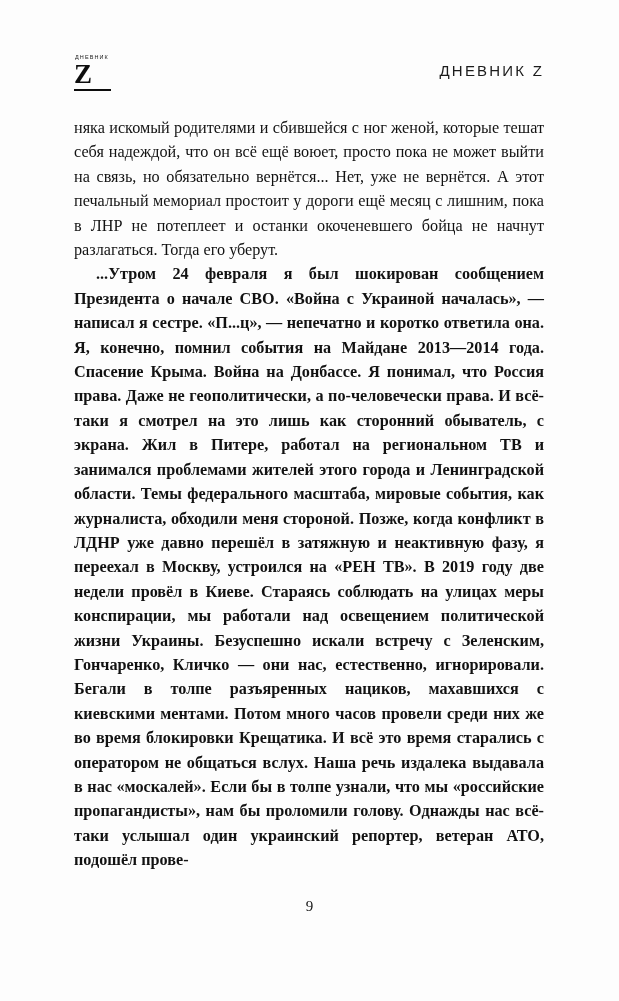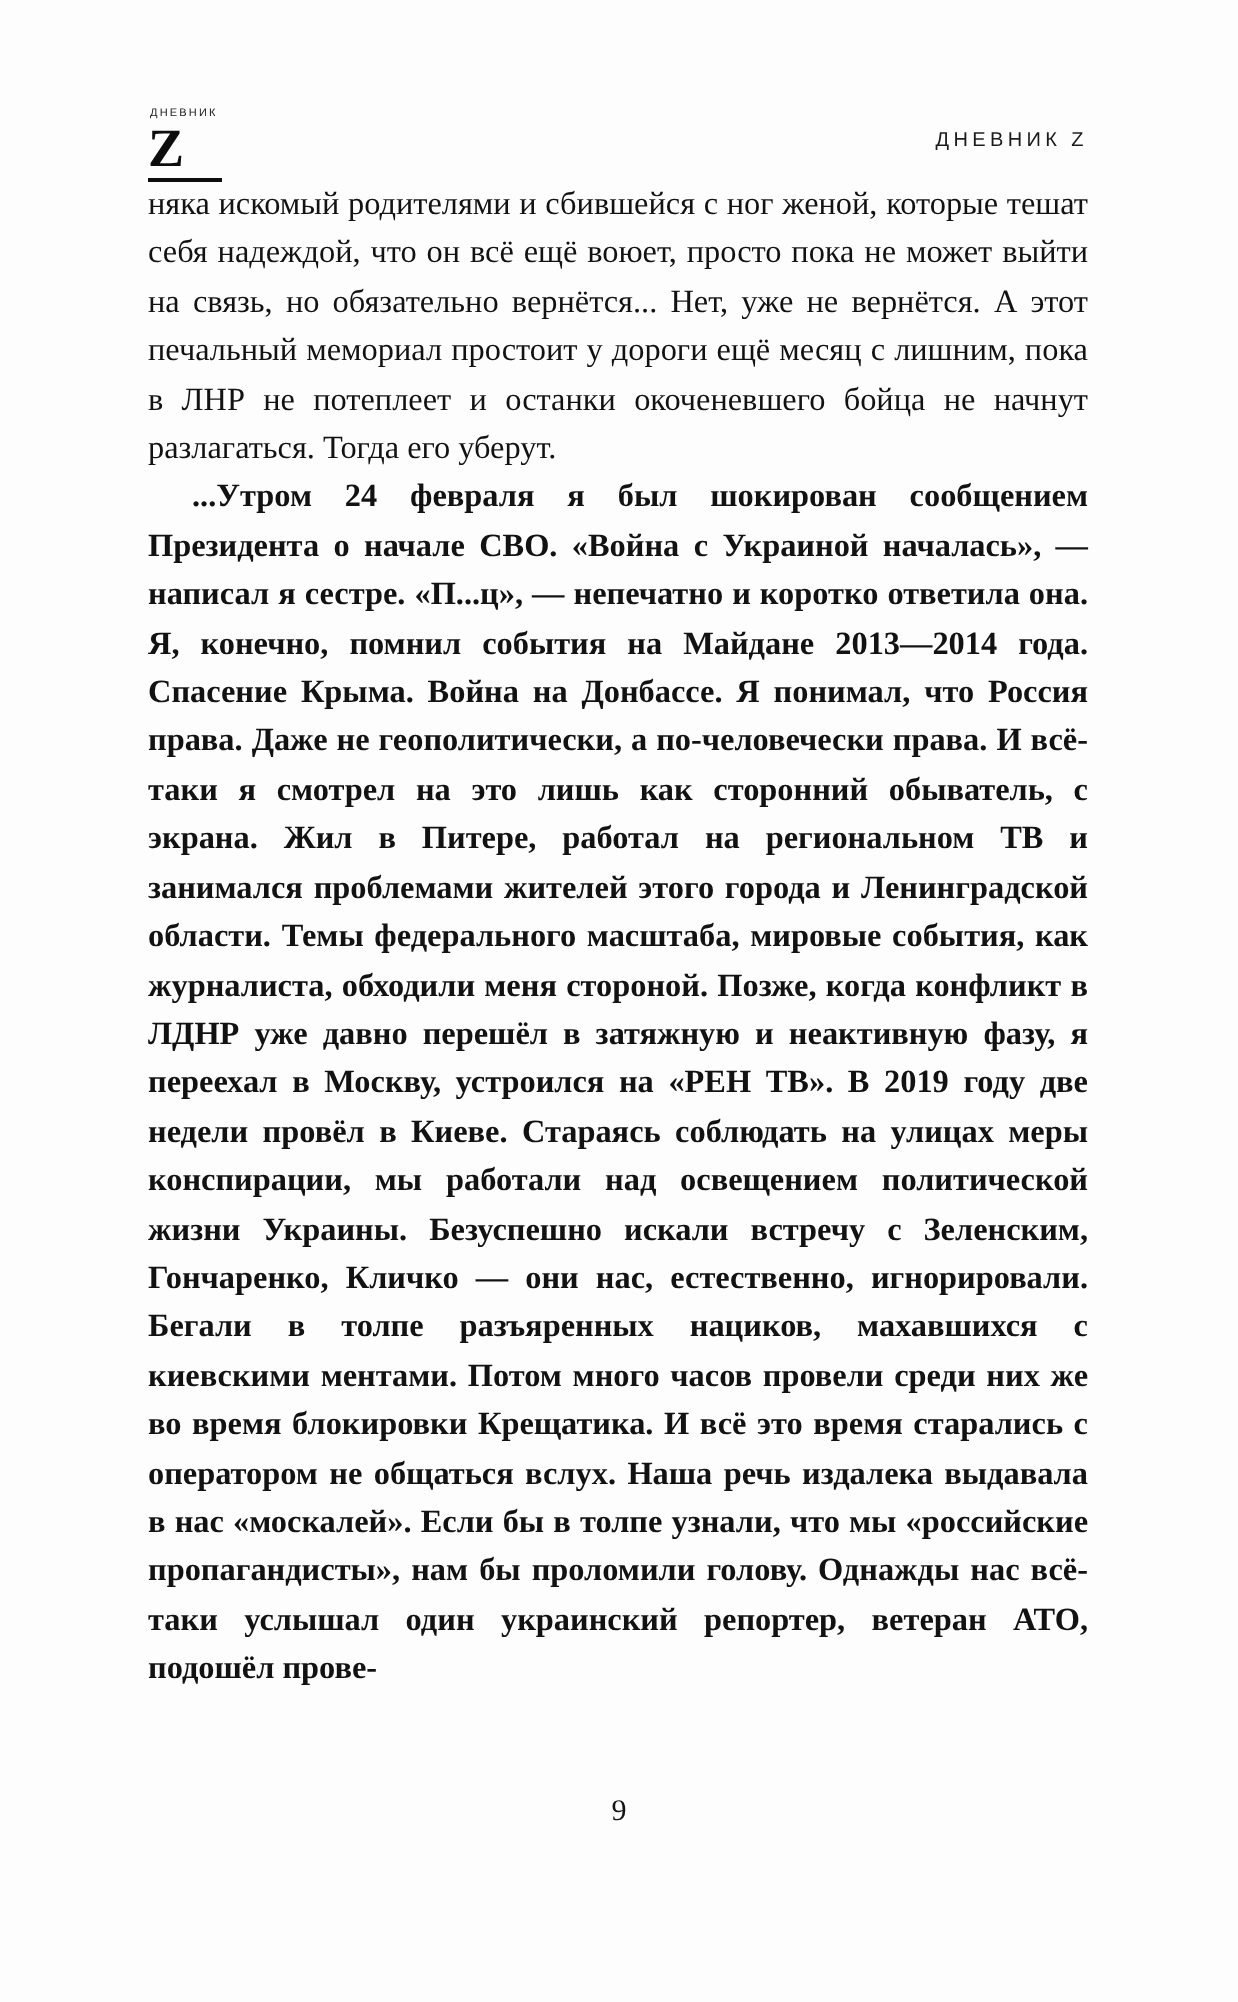--- a/index.html
+++ b/index.html
@@ -58,28 +58,29 @@
     letter-spacing: 0px;
   }
   .logo-rule {
     width: 37px;
     height: 2px;
     background: #0d0d0d;
     margin-top: 2px;
   }
   .head-title {
     font-family: "Liberation Sans", sans-serif;
-    font-size: 10px;
+    font-size: 15px;
     letter-spacing: 2.2px;
     color: #1b1b1b;
     text-transform: uppercase;
     padding-bottom: 6px;
   }
   
   .body-text {
+    margin-top: 26px;
     font-size: 16.2px;
     line-height: 24.4px;
     text-align: justify;
     text-justify: inter-word;
     color: #121212;
     hyphens: manual;
   }
   .body-text p {
     margin: 0;
   }

